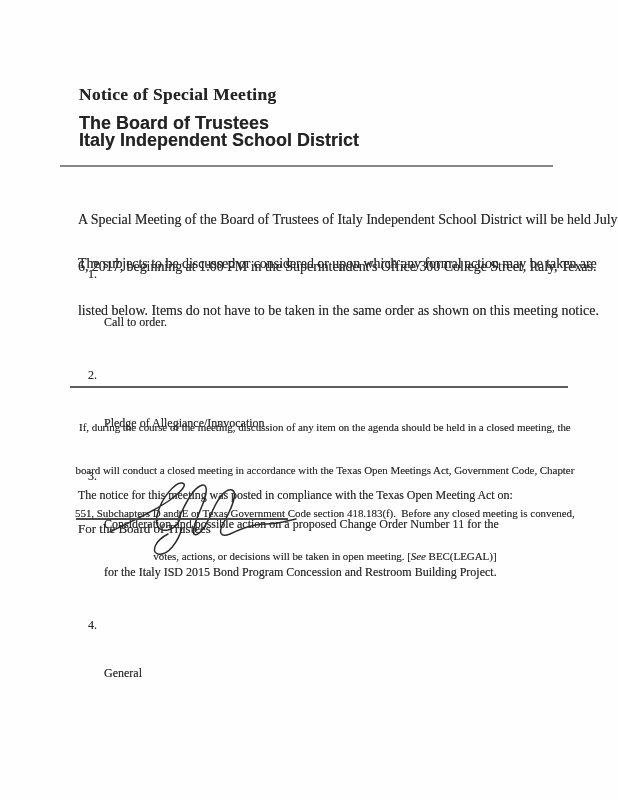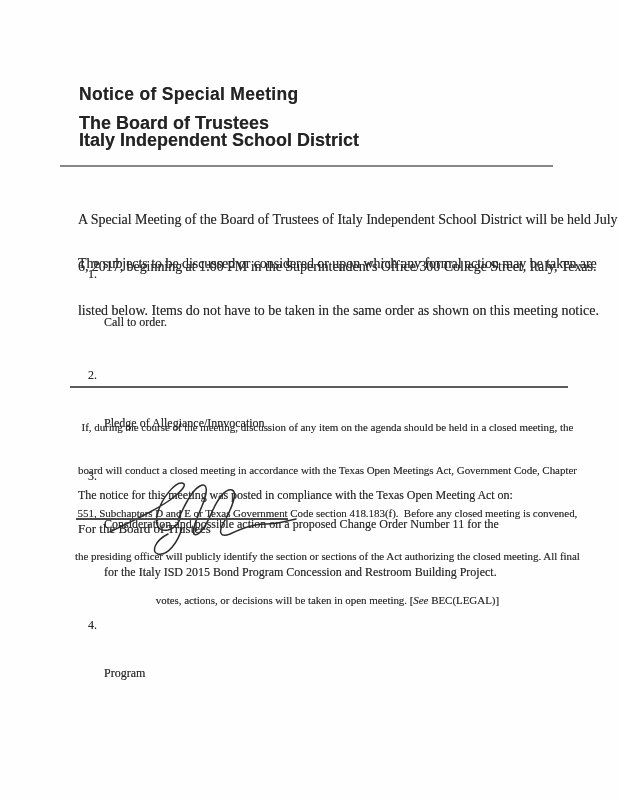--- a/index.html
+++ b/index.html
@@ -14,21 +14,21 @@
     background: #fefefe;
     overflow: hidden;
     font-family: "Liberation Serif", serif;
     color: #2a2a2a;
     text-shadow: 0 0 0.4px rgba(45,45,45,0.55);
   }
   .abs { position: absolute; }
 
   .notice-title {
     left: 79px; top: 84px;
-    font-family: Liberation Sans, sans-serif;
+    font-family: Liberation Serif, serif;
     font-weight: bold;
     font-size: 17.5px;
     letter-spacing: 0.3px;
     color: #242424;
   }
   .org-block {
     left: 79px; top: 115px;
     font-family: "Liberation Sans", sans-serif;
     font-weight: bold;
     font-size: 18px;
@@ -102,31 +102,30 @@
       <span class="agenda-num">2.</span>
       <div>Pledge of Allegiance/Innvocation</div>
     </div>
     <div class="agenda-item">
       <span class="agenda-num">3.</span>
       <div>Consideration and possible action on a proposed Change Order Number 11 for the</div>
       <div>for the Italy ISD 2015 Bond Program Concession and Restroom Building Project.</div>
     </div>
     <div class="agenda-item">
       <span class="agenda-num">4.</span>
-      <div>Program</div>
+      <div>General</div>
     </div>
   </div>
 
   <div class="abs rule rule-middle"></div>
 
   <div class="abs legal">
     <div>If, during the course of the meeting, discussion of any item on the agenda should be held in a closed meeting, the</div>
     <div>board will conduct a closed meeting in accordance with the Texas Open Meetings Act, Government Code, Chapter</div>
     <div>551, Subchapters D and E or Texas Government Code section 418.183(f).  Before any closed meeting is convened,</div>
-    <div>the presiding officer will publicly identify the section or sections of the Act authorizing the closed meeting. All final</div>
     <div><span>votes, actions, or decisions will be taken in open meeting. [</span><i>See</i><span> BEC(LEGAL)]</span></div>
   </div>
 
   <div class="abs body-text posted">The notice for this meeting was posted in compliance with the Texas Open Meeting Act on:</div>
 
   <svg class="abs sig-svg" viewBox="0 0 250 84" fill="none">
     <g stroke="#2b2b2b" stroke-width="1.5" stroke-linecap="round" fill="none">
       <path d="M 40 52 C 55 44, 80 34, 100 20 C 112 11, 118 4, 112 3 C 105 2, 92 18, 88 32 C 84 44, 88 52, 98 50 C 106 48, 112 40, 110 32"></path>
       <path d="M 108 40 C 114 26, 122 10, 130 6 C 138 2, 138 12, 132 26 C 126 40, 122 50, 124 54"></path>
       <path d="M 124 54 C 128 58, 136 46, 142 32 C 148 18, 156 8, 162 10 C 168 12, 162 28, 154 42 C 148 52, 150 58, 160 54 C 172 48, 184 44, 196 44 C 208 44, 216 41, 226 39"></path>

